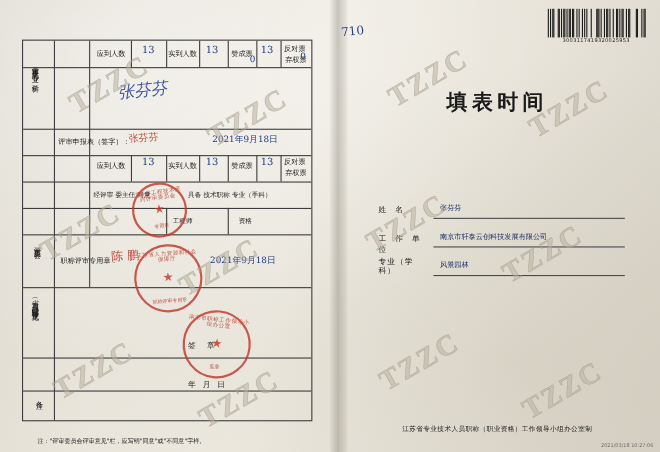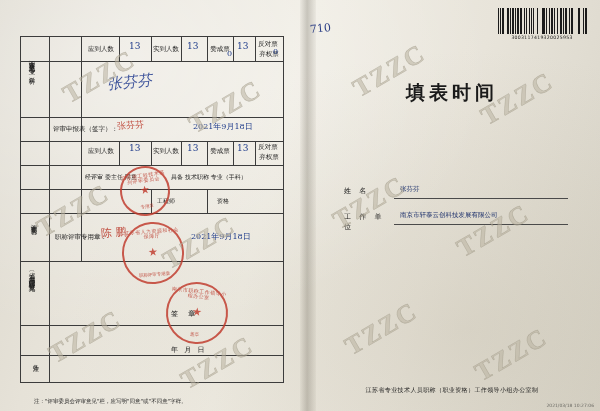--- a/index.html
+++ b/index.html
@@ -299,20 +299,25 @@
       <div class="frow">
         <span class="fname">姓      名</span>
         <span class="fline"></span>
         <span class="fval">张芬芬</span>
       </div>
       <div class="frow">
         <span class="fname">工 作 单 位</span>
         <span class="fline"></span>
         <span class="fval">南京市轩泰云创科技发展有限公司</span>
       </div>
+      <div class="frow">
+        <span class="fname two">专业（学科）</span>
+        <span class="fline"></span>
+        <span class="fval">风景园林</span>
+      </div>
     </div>
 
     <div class="r-foot">江苏省专业技术人员职称（职业资格）工作领导小组办公室制</div>
     <div class="cornerdate">2021/03/18 10:27:06</div>
 
     <div class="wm" style="left:46px;top:56px;">TZZC</div>
     <div class="wm" style="left:174px;top:84px;">TZZC</div>
     <div class="wm" style="left:26px;top:188px;">TZZC</div>
     <div class="wm" style="left:150px;top:216px;">TZZC</div>
     <div class="wm" style="left:38px;top:314px;">TZZC</div>

